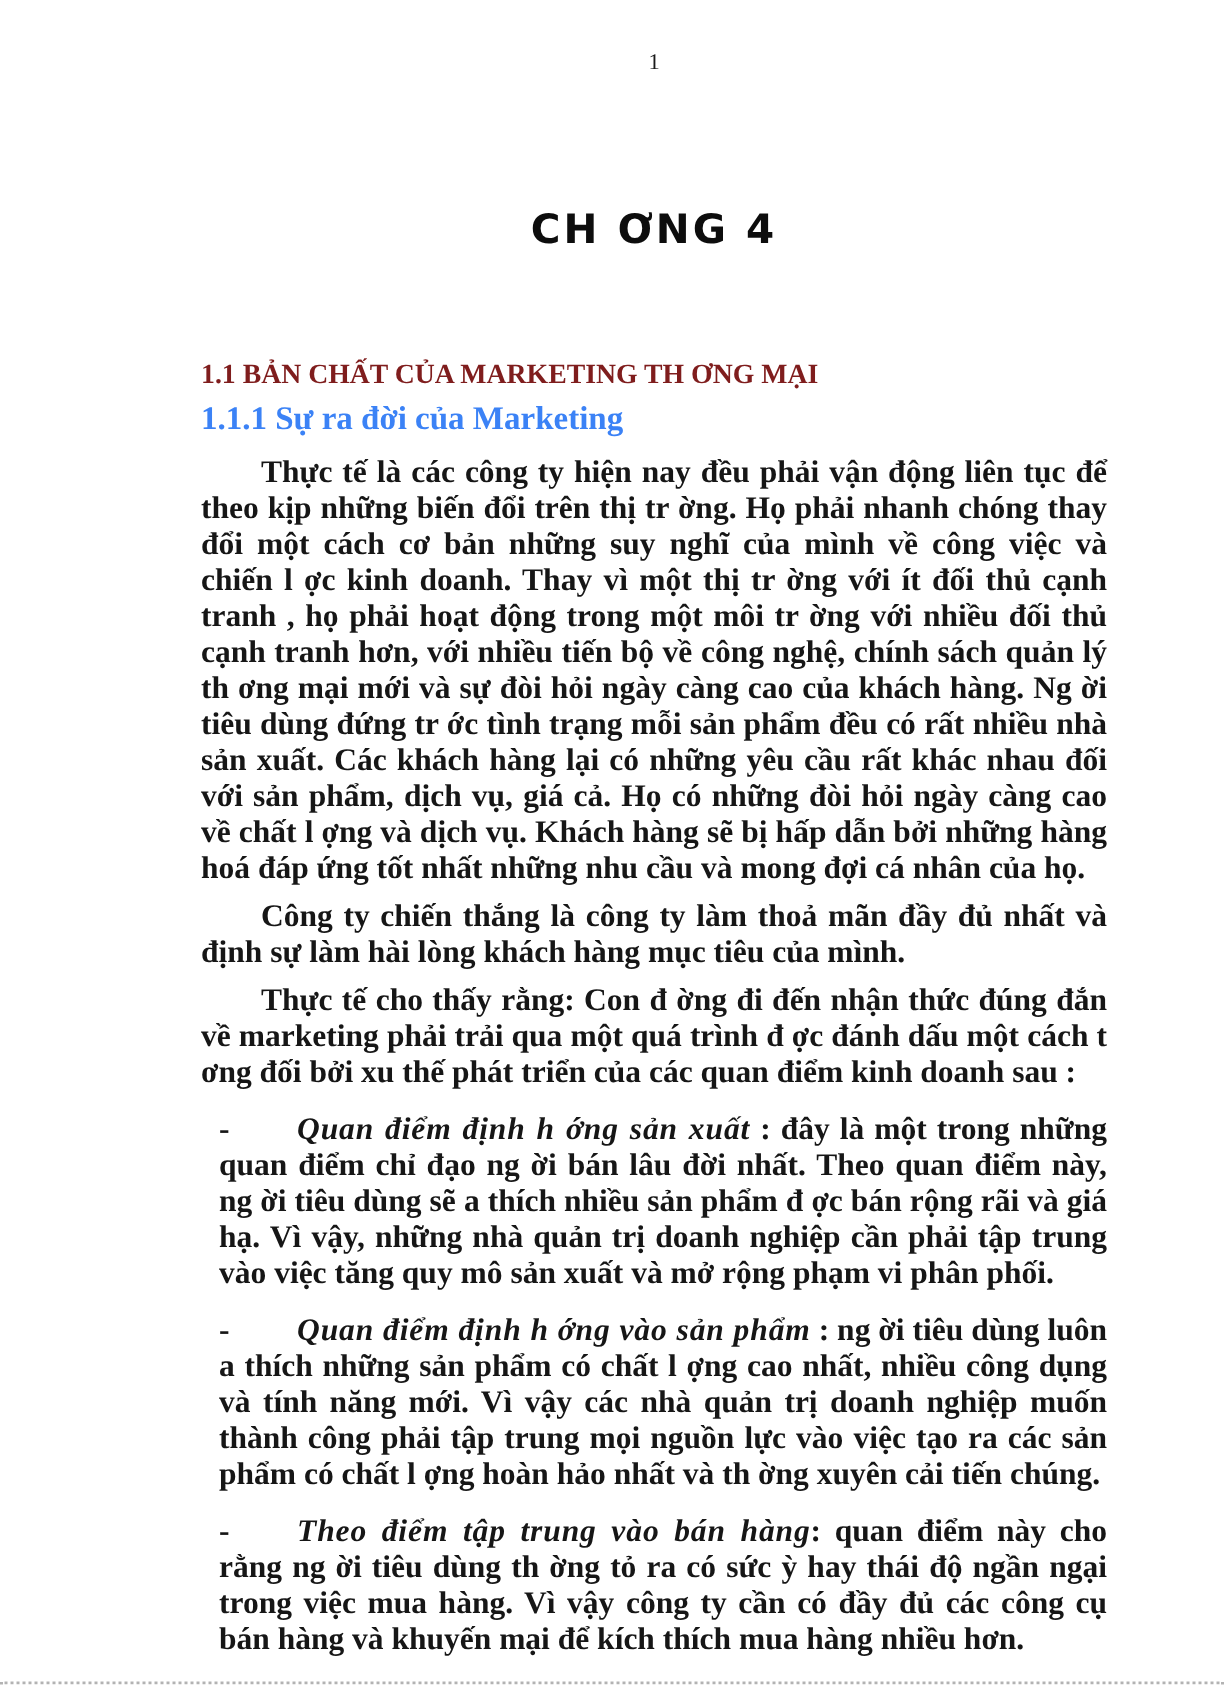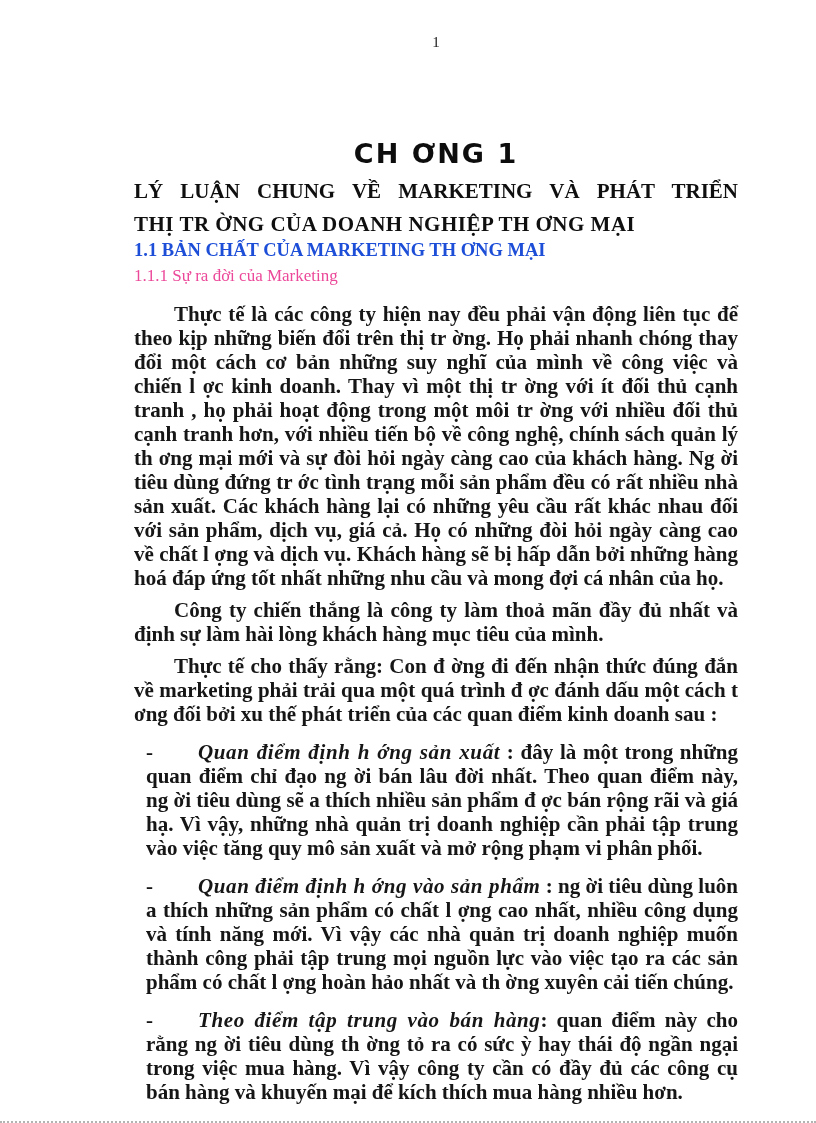--- a/index.html
+++ b/index.html
@@ -54,30 +54,30 @@
     text-align: left;
     letter-spacing: 0.5px;
   }
   .heading-1 {
     position: absolute;
     top: 240px;
     left: 134px;
     width: 604px;
     font-weight: bold;
     font-size: 18.5px;
-    color: #1d4ed8;
+    color: #7f1d1d;
   }
   .heading-2 {
     position: absolute;
     top: 266px;
     left: 134px;
     width: 604px;
-    font-weight: normal;
-    font-size: 17px;
-    color: #ec4899;
+    font-weight: bold;
+    font-size: 22px;
+    color: #3b82f6;
   }
   .body-flow {
     position: absolute;
     top: 302px;
     left: 134px;
     width: 604px;
     font-size: 21px;
     line-height: 24px;
     text-align: justify;
     font-weight: bold;
@@ -108,26 +108,22 @@
     border-top: 2px dotted #b3b3b3;
   }
 </style>
 </head>
 <body>
 
 <div class="page">
 
   <div class="page-number">1</div>
 
-  <div class="chapter-kicker">CH ƠNG 1</div>
+  <div class="chapter-kicker">CH ƠNG 4</div>
 
-  <div class="chapter-title">
-    <div class="line1">LÝ LUẬN CHUNG VỀ MARKETING VÀ PHÁT TRIỂN</div>
-    <div class="line2">THỊ TR ỜNG CỦA DOANH NGHIỆP TH ƠNG MẠI</div>
-  </div>
 
   <div class="heading-1">1.1  BẢN CHẤT CỦA MARKETING TH ƠNG MẠI</div>
 
   <div class="heading-2">1.1.1  Sự ra đời của Marketing</div>
 
   <div class="body-flow">
 
     <p class="para">Thực tế là các công ty hiện nay đều phải vận động liên tục để theo kịp những biến đổi trên thị tr ờng. Họ phải nhanh chóng thay đổi một cách cơ bản những suy nghĩ của mình về công việc và chiến l ợc kinh doanh. Thay vì một thị tr ờng với ít đối thủ cạnh tranh , họ phải hoạt động trong một môi tr ờng với nhiều đối thủ cạnh tranh hơn, với nhiều tiến bộ về công nghệ,  chính sách quản lý th ơng mại mới và sự đòi hỏi ngày càng cao của khách hàng. Ng ời tiêu dùng đứng tr ớc tình trạng mỗi sản phẩm  đều có rất nhiều nhà sản xuất. Các khách hàng lại có những yêu cầu rất khác nhau đối với sản phẩm, dịch vụ, giá cả. Họ có những đòi hỏi ngày càng cao về chất l ợng và dịch vụ. Khách hàng sẽ bị hấp dẫn bởi những hàng hoá đáp ứng tốt nhất những nhu cầu và mong đợi cá nhân của họ.</p>
 
     <p class="para">Công ty chiến thắng là công ty làm thoả mãn đầy đủ nhất và định sự làm hài lòng khách hàng mục tiêu của mình.</p>

